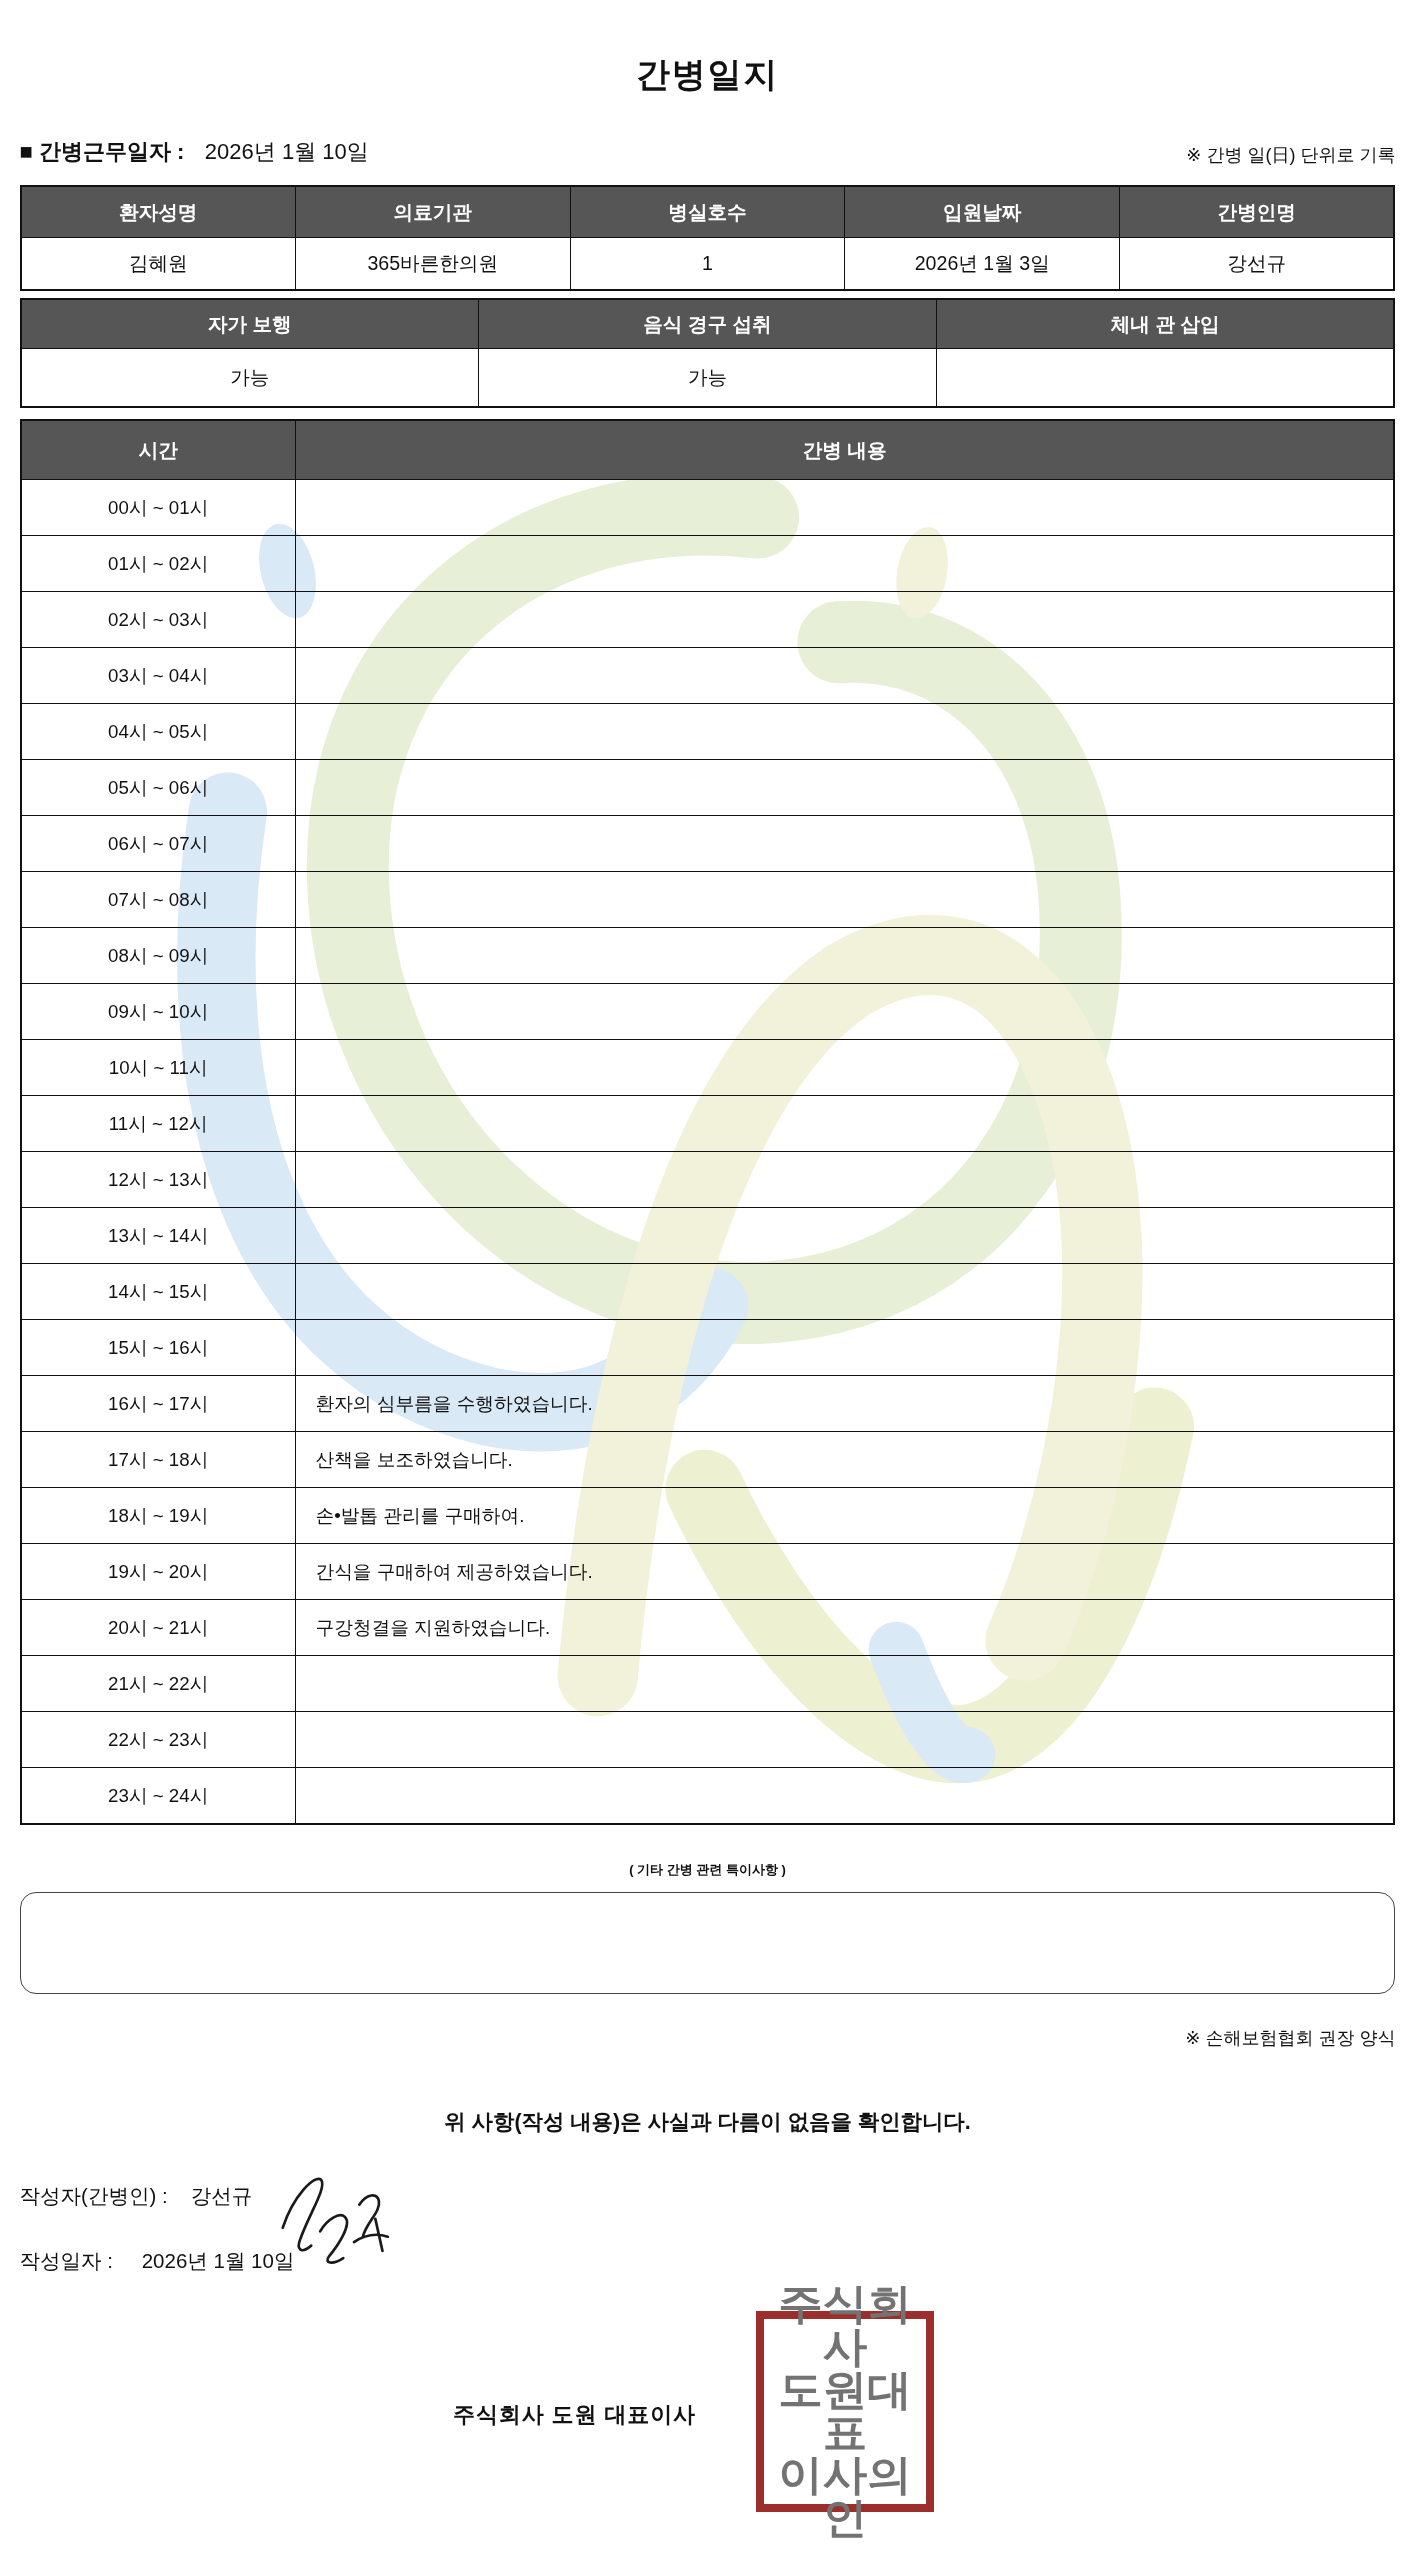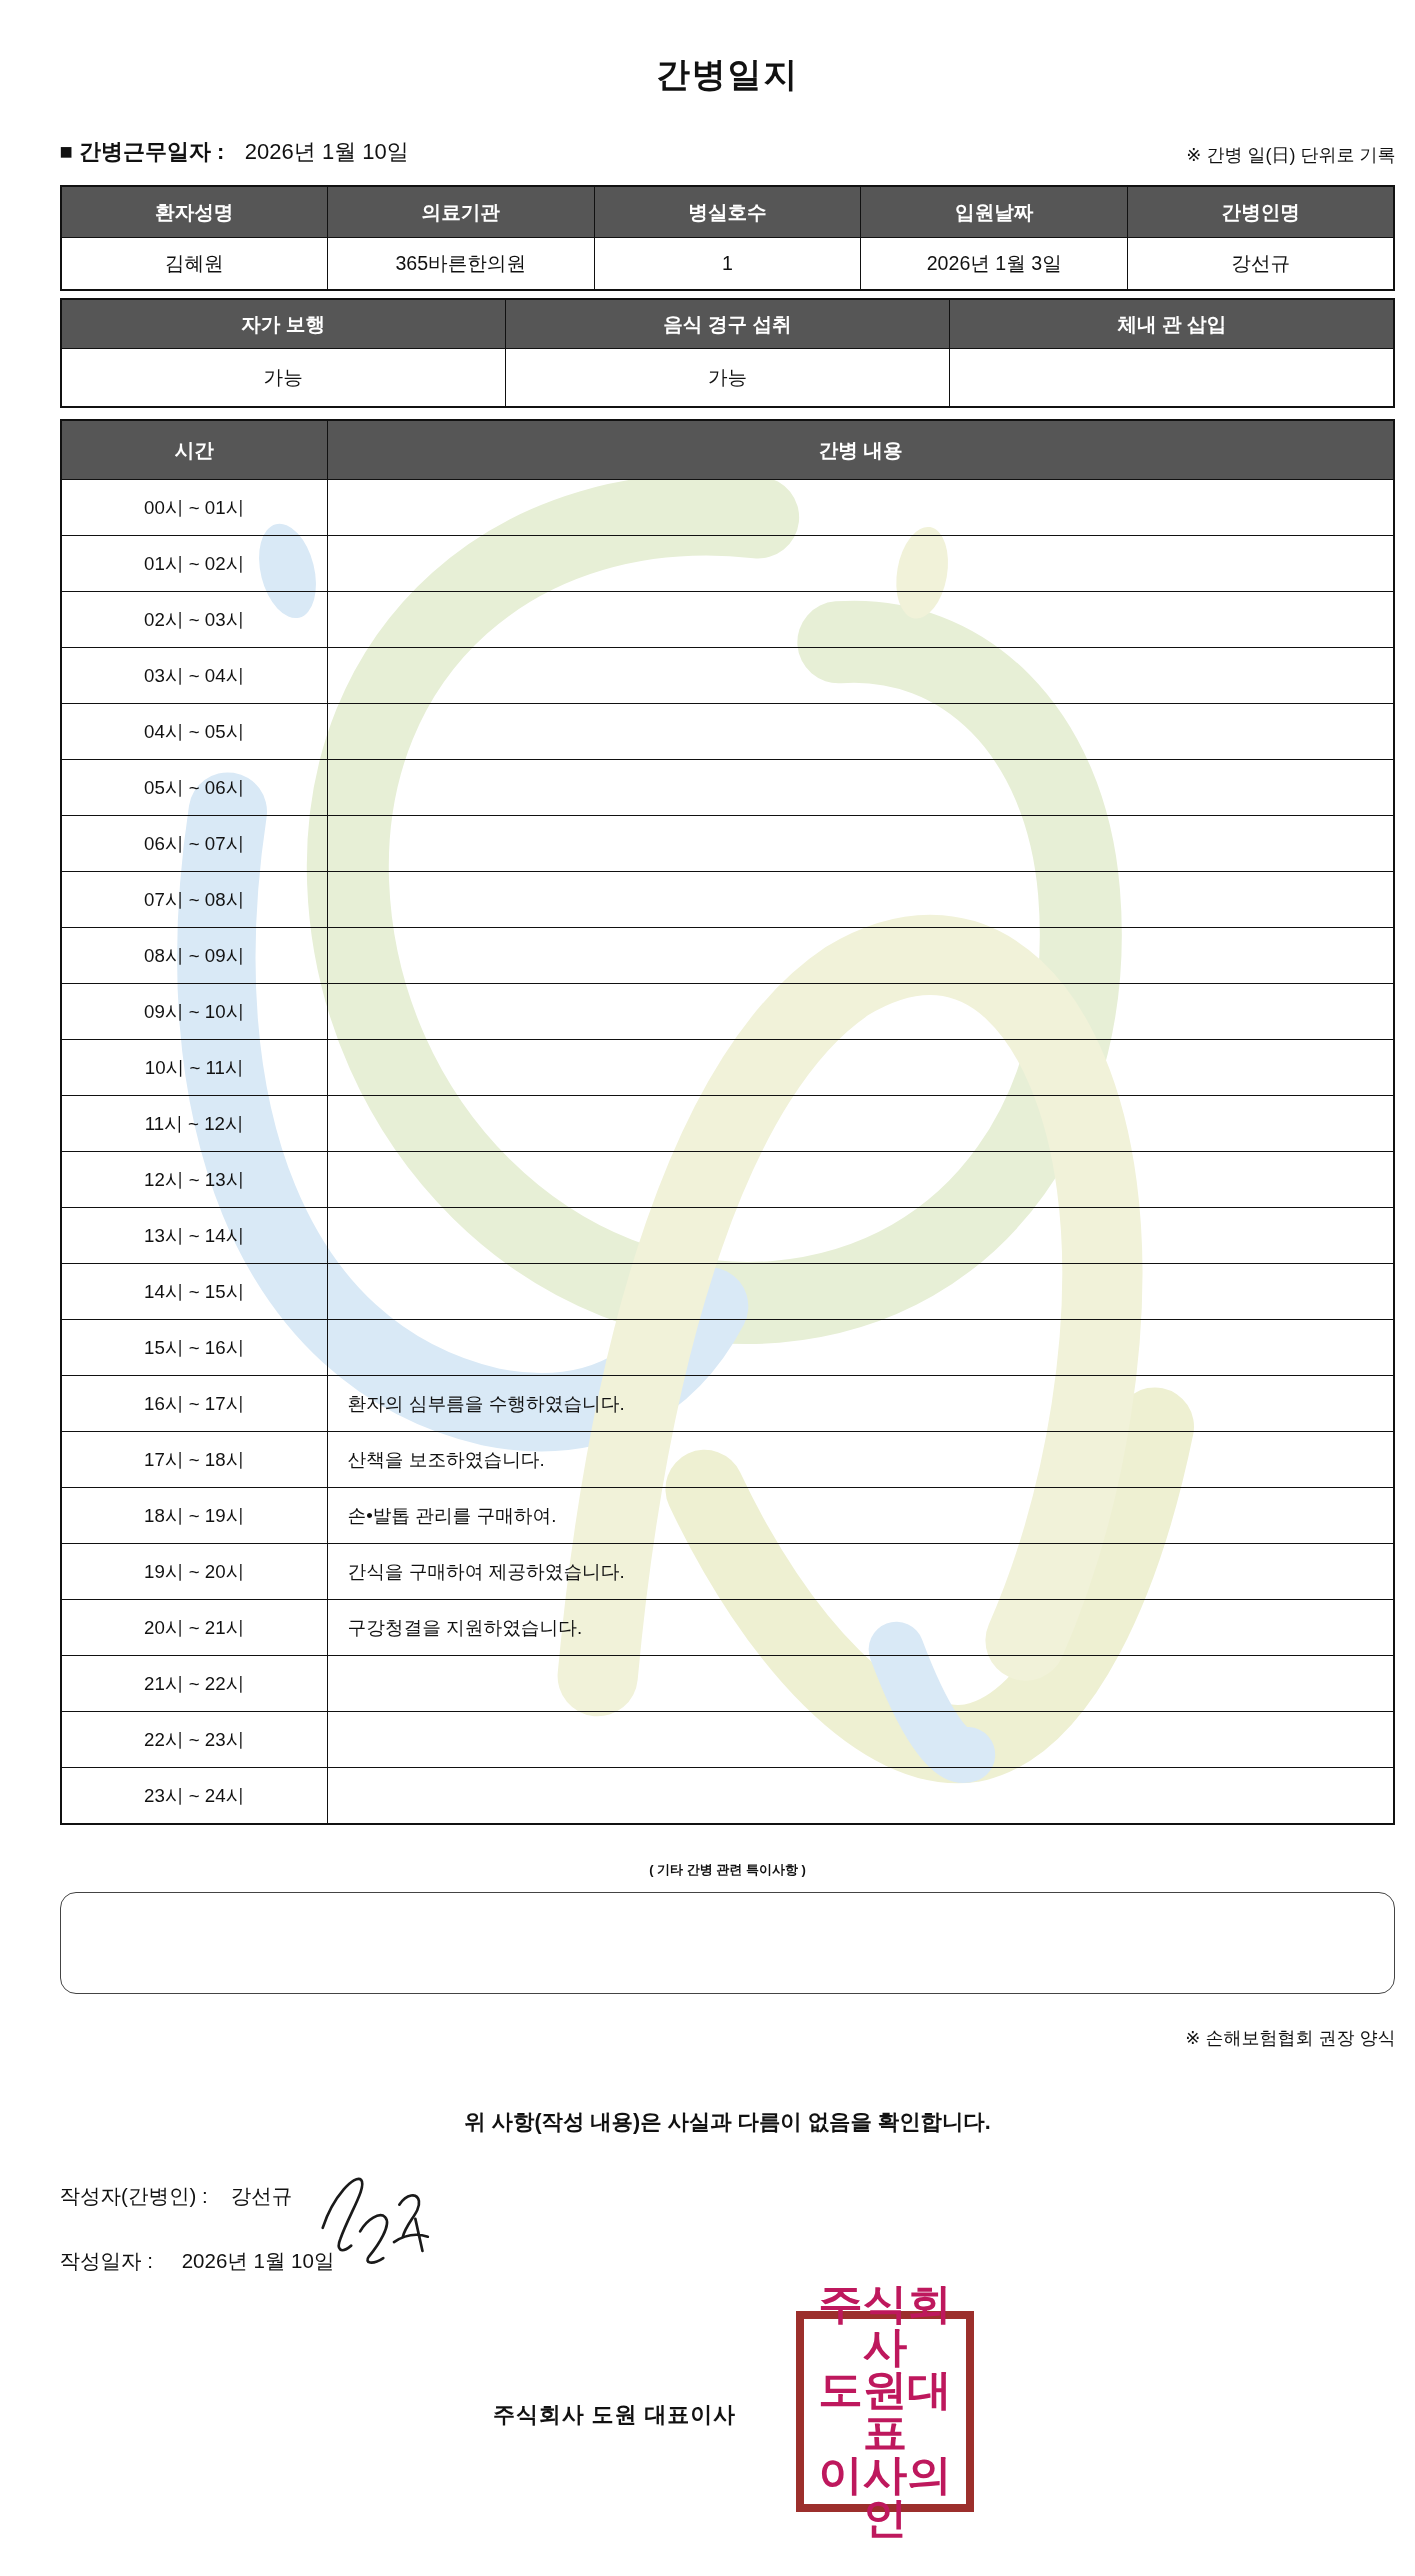--- a/index.html
+++ b/index.html
@@ -9,21 +9,21 @@
     background:#ffffff;
     margin:0 auto;
     overflow:hidden;
     font-family:"Liberation Sans","DejaVu Sans",sans-serif;
     color:#111;
   }
   .watermark{
     position:absolute;left:134px;top:464px;width:1070px;height:1337px;
     z-index:0;pointer-events:none;
   }
-  .content{position:relative;z-index:1;padding-left:40px;}
+  .content{position:relative;z-index:1;}
   .doc-title{
     text-align:center;font-size:34px;font-weight:bold;
     padding-top:52px;letter-spacing:1.8px;
   }
   .meta-row{
     display:flex;justify-content:space-between;align-items:flex-end;
     margin:39px 19.6px 0 19.6px;
   }
   .meta-left{font-size:22px;font-weight:bold;}
   .meta-left .meta-value{font-weight:normal;margin-left:14.3px;}
@@ -80,21 +80,21 @@
   .company-section{position:relative;margin-top:36px;height:232px;}
   .company-line{
     position:absolute;left:453px;top:89px;
     font-size:22px;font-weight:bold;letter-spacing:0.9px;
   }
   .stamp{
     position:absolute;left:756px;top:0;
     width:162px;height:185px;
     border:8px solid #9c2f2c;
     display:flex;flex-direction:column;justify-content:center;
-    text-align:center;color:#be185d;
+    text-align:center;color:#737373;
   }
   .stamp-line{
     font-size:42px;font-weight:bold;line-height:1.02;
     letter-spacing:0px;transform:scaleX(1.06);
   }
 </style>
 </head>
 <body>
 
 <div class="page">

